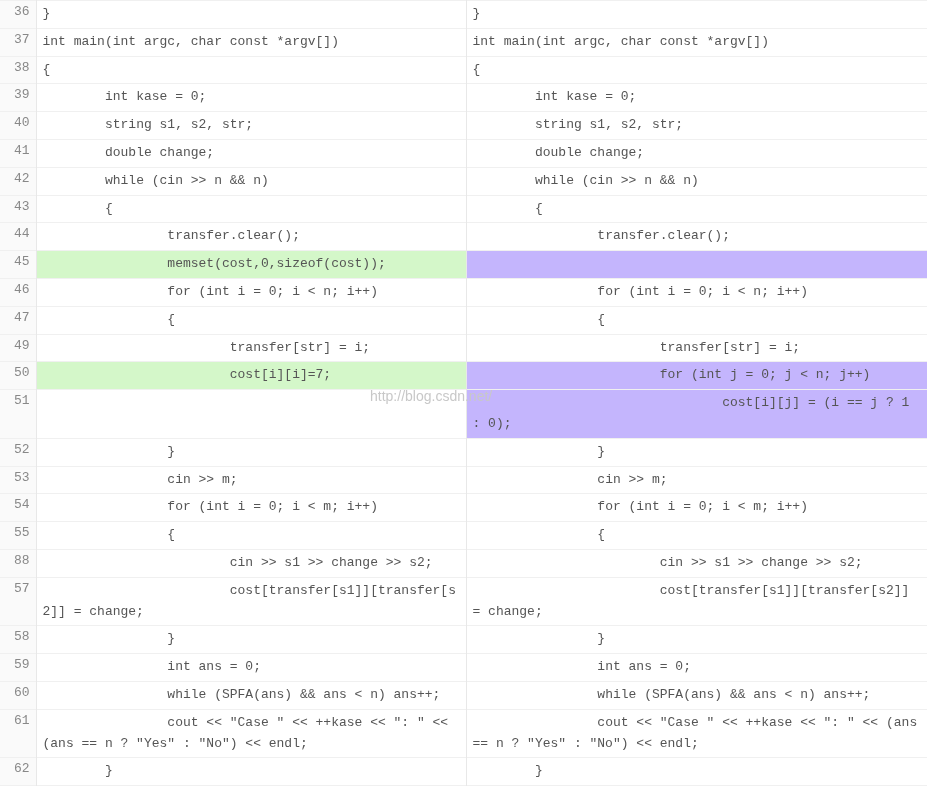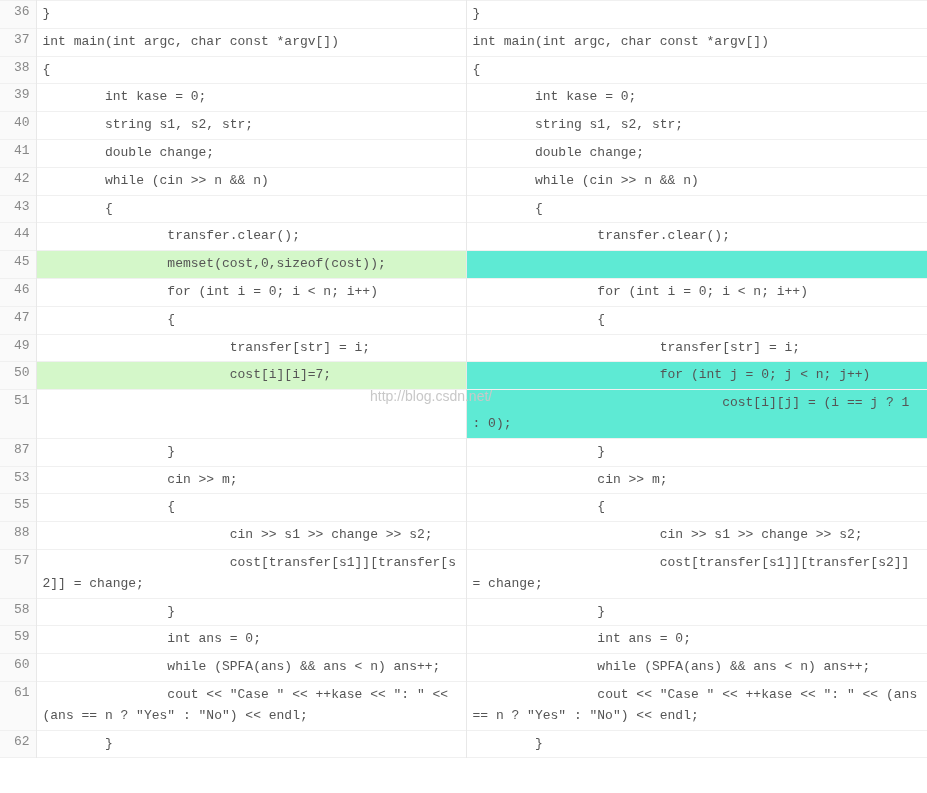--- a/index.html
+++ b/index.html
@@ -35,21 +35,21 @@
     white-space: pre-wrap;
     word-break: break-all;
     vertical-align: top;
     border-right: 1px solid #e8e8e8;
     font-size: 13px;
     line-height: 1.6;
     color: #555;
   }
   .code-cell.right { border-right: none; }
   .hl-green { background: #d4f7c9; }
-  .hl-red   { background: #5eead4; }
+  .hl-red   { background: #c4b5fd; }
   .watermark {
     position: absolute;
     left: 370px;
     top: 388px;
     color: #c8c8c8;
     font-family: sans-serif;
     font-size: 14px;
     pointer-events: none;
     user-select: none;
   }
@@ -133,28 +133,33 @@
         <td class="gutter">50</td>
         <td class="code-cell left hl-green">                        cost[i][i]=7;</td>
         <td class="code-cell right hl-red">                        for (int j = 0; j &lt; n; j++)</td>
       </tr>
       <tr>
         <td class="gutter">51</td>
         <td class="code-cell left"></td>
         <td class="code-cell right hl-red">                                cost[i][j] = (i == j ? 1 : 0);</td>
       </tr>
       <tr>
-        <td class="gutter">87</td>
+        <td class="gutter">52</td>
         <td class="code-cell left">                }</td>
         <td class="code-cell right">                }</td>
       </tr>
       <tr>
         <td class="gutter">53</td>
         <td class="code-cell left">                cin &gt;&gt; m;</td>
         <td class="code-cell right">                cin &gt;&gt; m;</td>
+      </tr>
+      <tr>
+        <td class="gutter">54</td>
+        <td class="code-cell left">                for (int i = 0; i &lt; m; i++)</td>
+        <td class="code-cell right">                for (int i = 0; i &lt; m; i++)</td>
       </tr>
       <tr>
         <td class="gutter">55</td>
         <td class="code-cell left">                {</td>
         <td class="code-cell right">                {</td>
       </tr>
       <tr>
         <td class="gutter">88</td>
         <td class="code-cell left">                        cin &gt;&gt; s1 &gt;&gt; change &gt;&gt; s2;</td>
         <td class="code-cell right">                        cin &gt;&gt; s1 &gt;&gt; change &gt;&gt; s2;</td>

